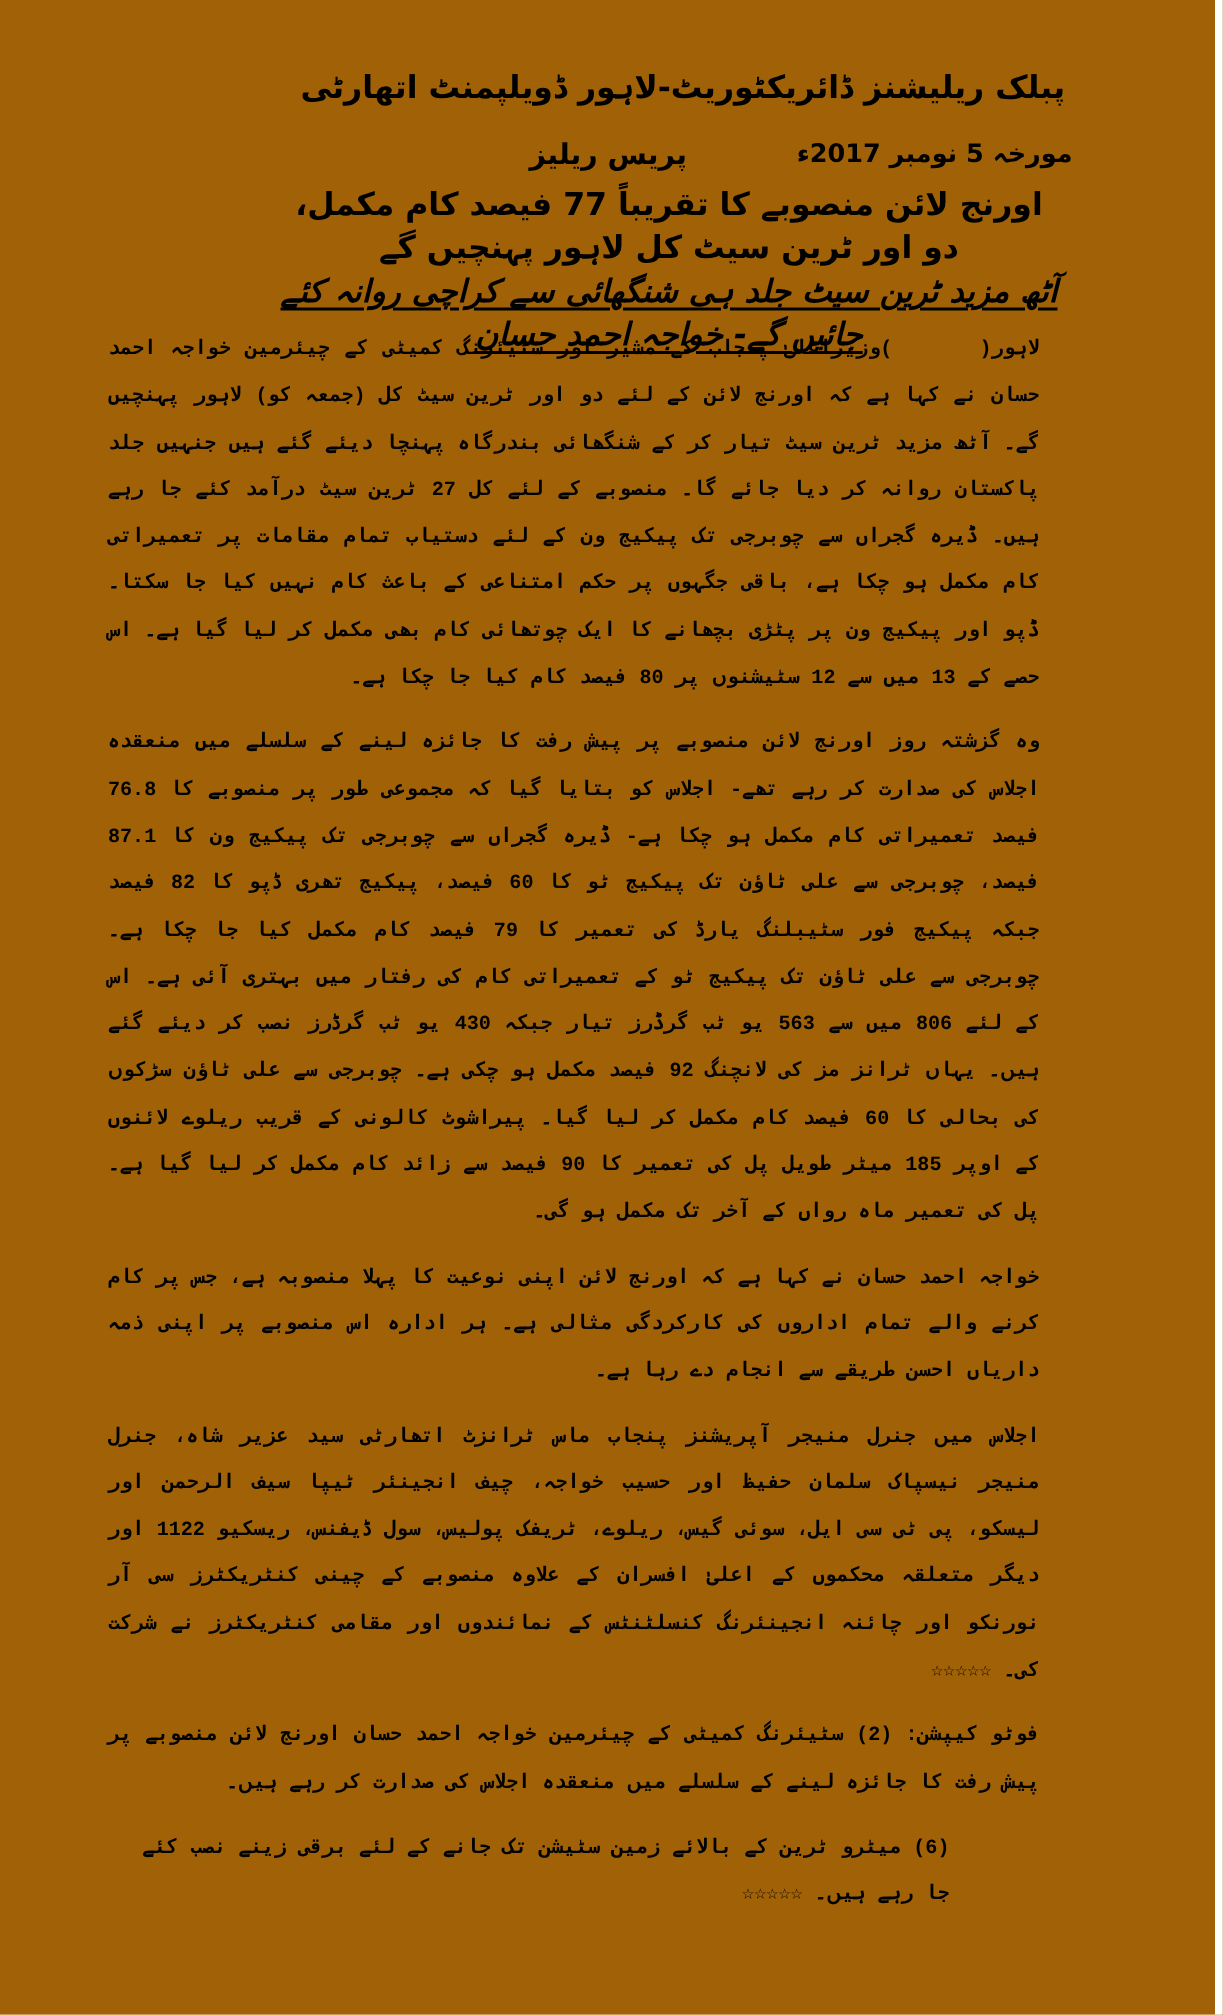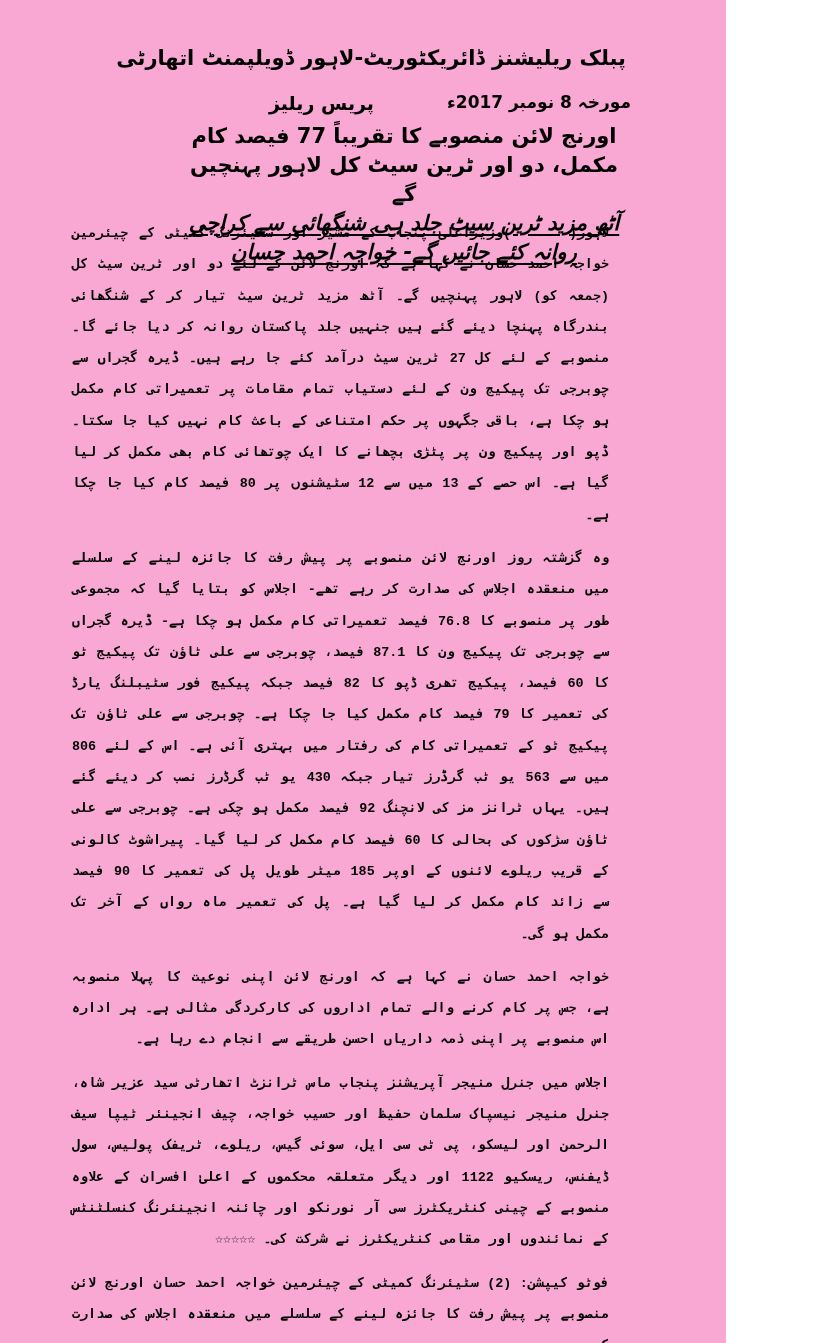--- a/index.html
+++ b/index.html
@@ -12,23 +12,23 @@
       height: 1343px;
       position: relative;
       overflow: hidden;
       color: #000000;
       font-family: "DejaVu Sans", sans-serif;
     }
     .page {
       position: absolute;
       left: 0;
       top: 0;
-      width: 726px;
+      width: 810px;
       height: 1343px;
-      background: #f9a8d4;
+      background: #a16207;
     }
     .rtl {
       direction: rtl;
       unicode-bidi: embed;
     }
     .org-title {
       position: absolute;
       right: 100px;
       top: 46px;
       font-size: 21px;
@@ -100,21 +100,21 @@
       font-weight: normal;
     }
   </style>
 </head>
 <body>
 
 <div class="page">
 
   <div class="org-title rtl">پبلک ریلیشنز ڈائریکٹوریٹ-لاہور ڈویلپمنٹ اتھارٹی</div>
 
-  <div class="date-line rtl">مورخہ 8 نومبر 2017ء</div>
+  <div class="date-line rtl">مورخہ 5 نومبر 2017ء</div>
 
   <div class="press-release rtl">پریس ریلیز</div>
 
   <div class="headline rtl">
     <span class="line">اورنج لائن منصوبے کا تقریباً 77 فیصد کام مکمل، دو اور ٹرین سیٹ کل لاہور پہنچیں گے</span>
     <span class="sub">آٹھ مزید ٹرین سیٹ جلد ہی شنگھائی سے کراچی روانہ کئے جائیں گے- خواجہ احمد حسان</span>
   </div>
 
   <div class="body-text rtl">
     <p class="para">

